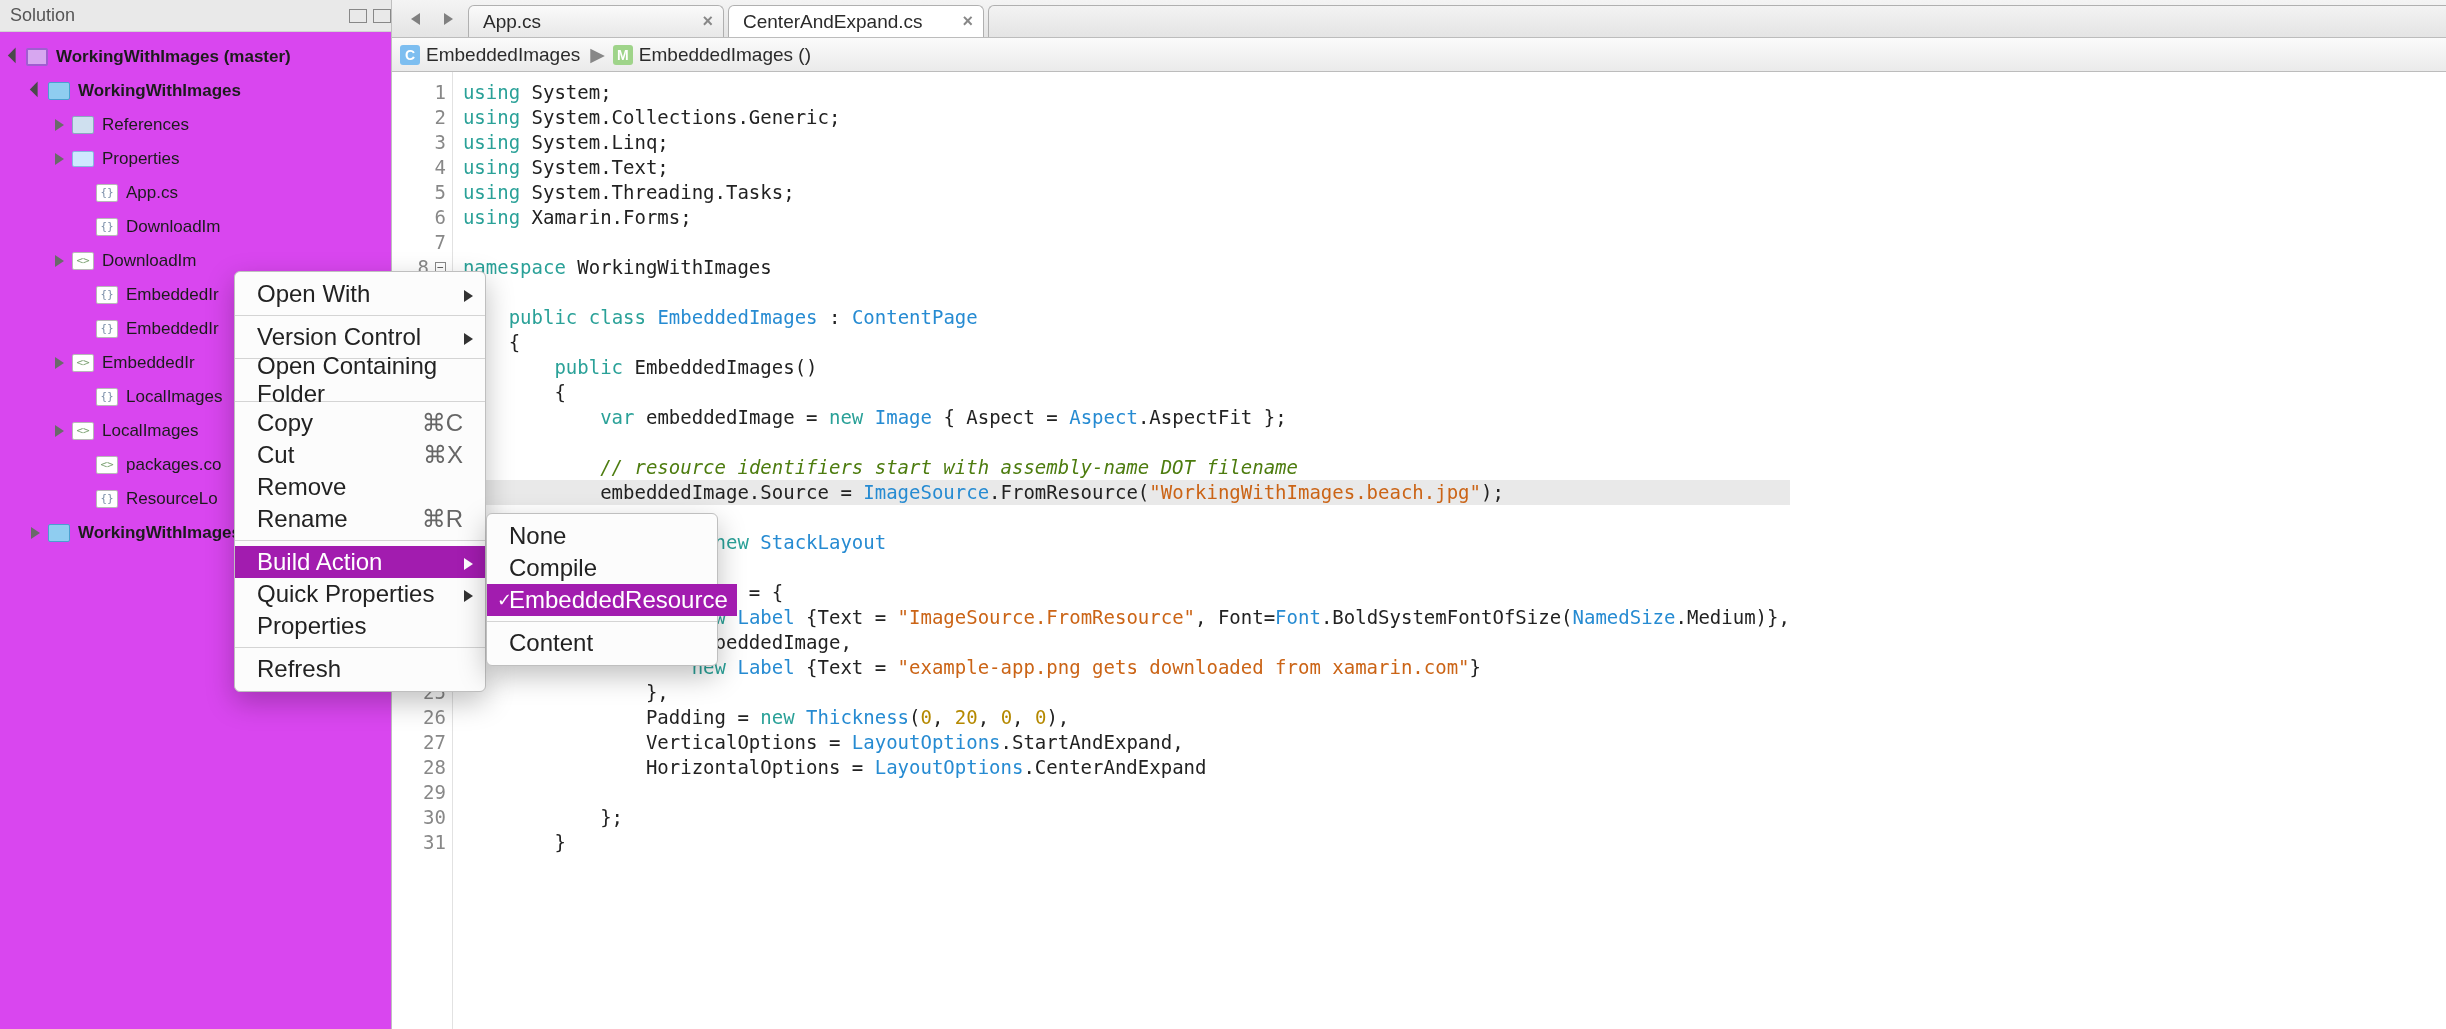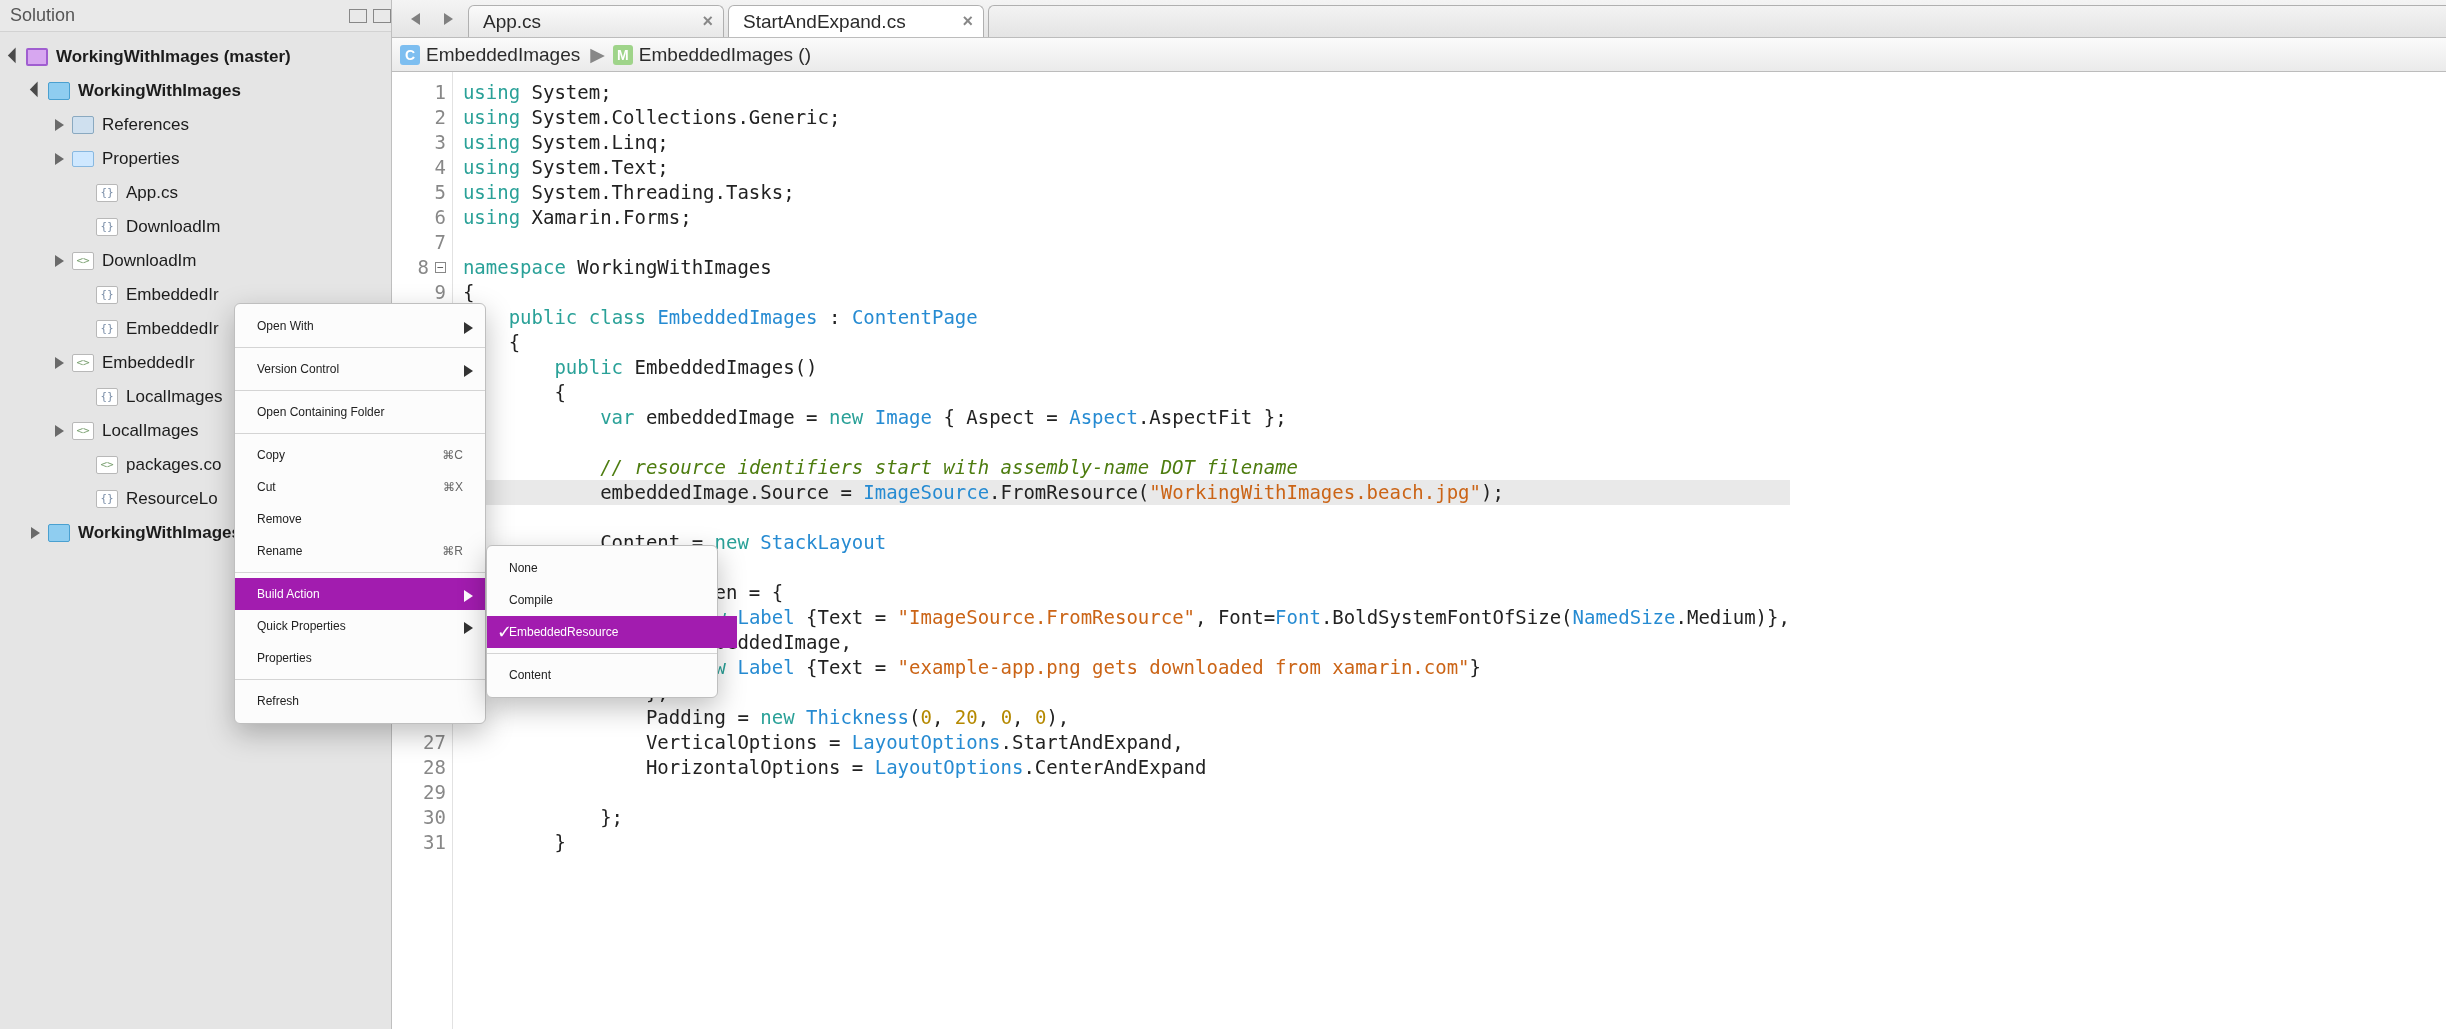--- a/index.html
+++ b/index.html
@@ -11,21 +11,21 @@
   height: 1029px;
   display: flex;
   overflow: hidden;
   color: #000;
 }
 
 
 .panel-left {
   width: 392px;
   border-right: 1px solid #bfbfbf;
-  background: #e5e5e5;
+  background: #d946ef;
   display: flex;
   flex-direction: column;
 }
 .panel-header {
   height: 32px;
   display: flex;
   align-items: center;
   padding-left: 10px;
   font-size: 18px;
   color: #555;
@@ -186,23 +186,22 @@
 .hl-line { background:#e9e9e9; }
 
 
 .ctx-menu {
   position: absolute;
   background: #fcfcfc;
   border: 1px solid #bfbfbf;
   border-radius: 6px;
   box-shadow: 0 10px 28px rgba(0,0,0,.25);
   padding: 6px 0;
-  font-size: 12px;
+  font-size: 24px;
   color:#222;
-  margin-top:32px;
 }
 .ctx-menu .item {
   height: 32px; display:flex; align-items:center;
   padding: 0 22px; position:relative;
   min-width: 250px;
 }
 .ctx-menu .item .kbd { margin-left:auto; color:#666; }
 .ctx-menu .item .sub::after {
   content:""; width:0; height:0; border-left:9px solid #333;
   border-top:6px solid transparent; border-bottom:6px solid transparent;
@@ -349,21 +348,21 @@
     <div class="navbtn">
       <svg width="14" height="14">
           <polygon points="3,1 3,13 12,7" fill="#808080"></polygon>
         </svg>
     </div>
     <div class="tab" id="tab0">
       <span>App.cs</span>
       <span class="close">×</span>
     </div>
     <div class="tab active" id="tab1">
-      <span>StartAndExpand.cs</span>
+      <span>CenterAndExpand.cs</span>
       <span class="close">×</span>
     </div>
     <div class="tab-filler"></div>
   </div>
 
   <div class="breadcrumb">
     <div class="chip">
       <span class="letter letter-c">C</span>
       <span>EmbeddedImages</span>
     </div>

